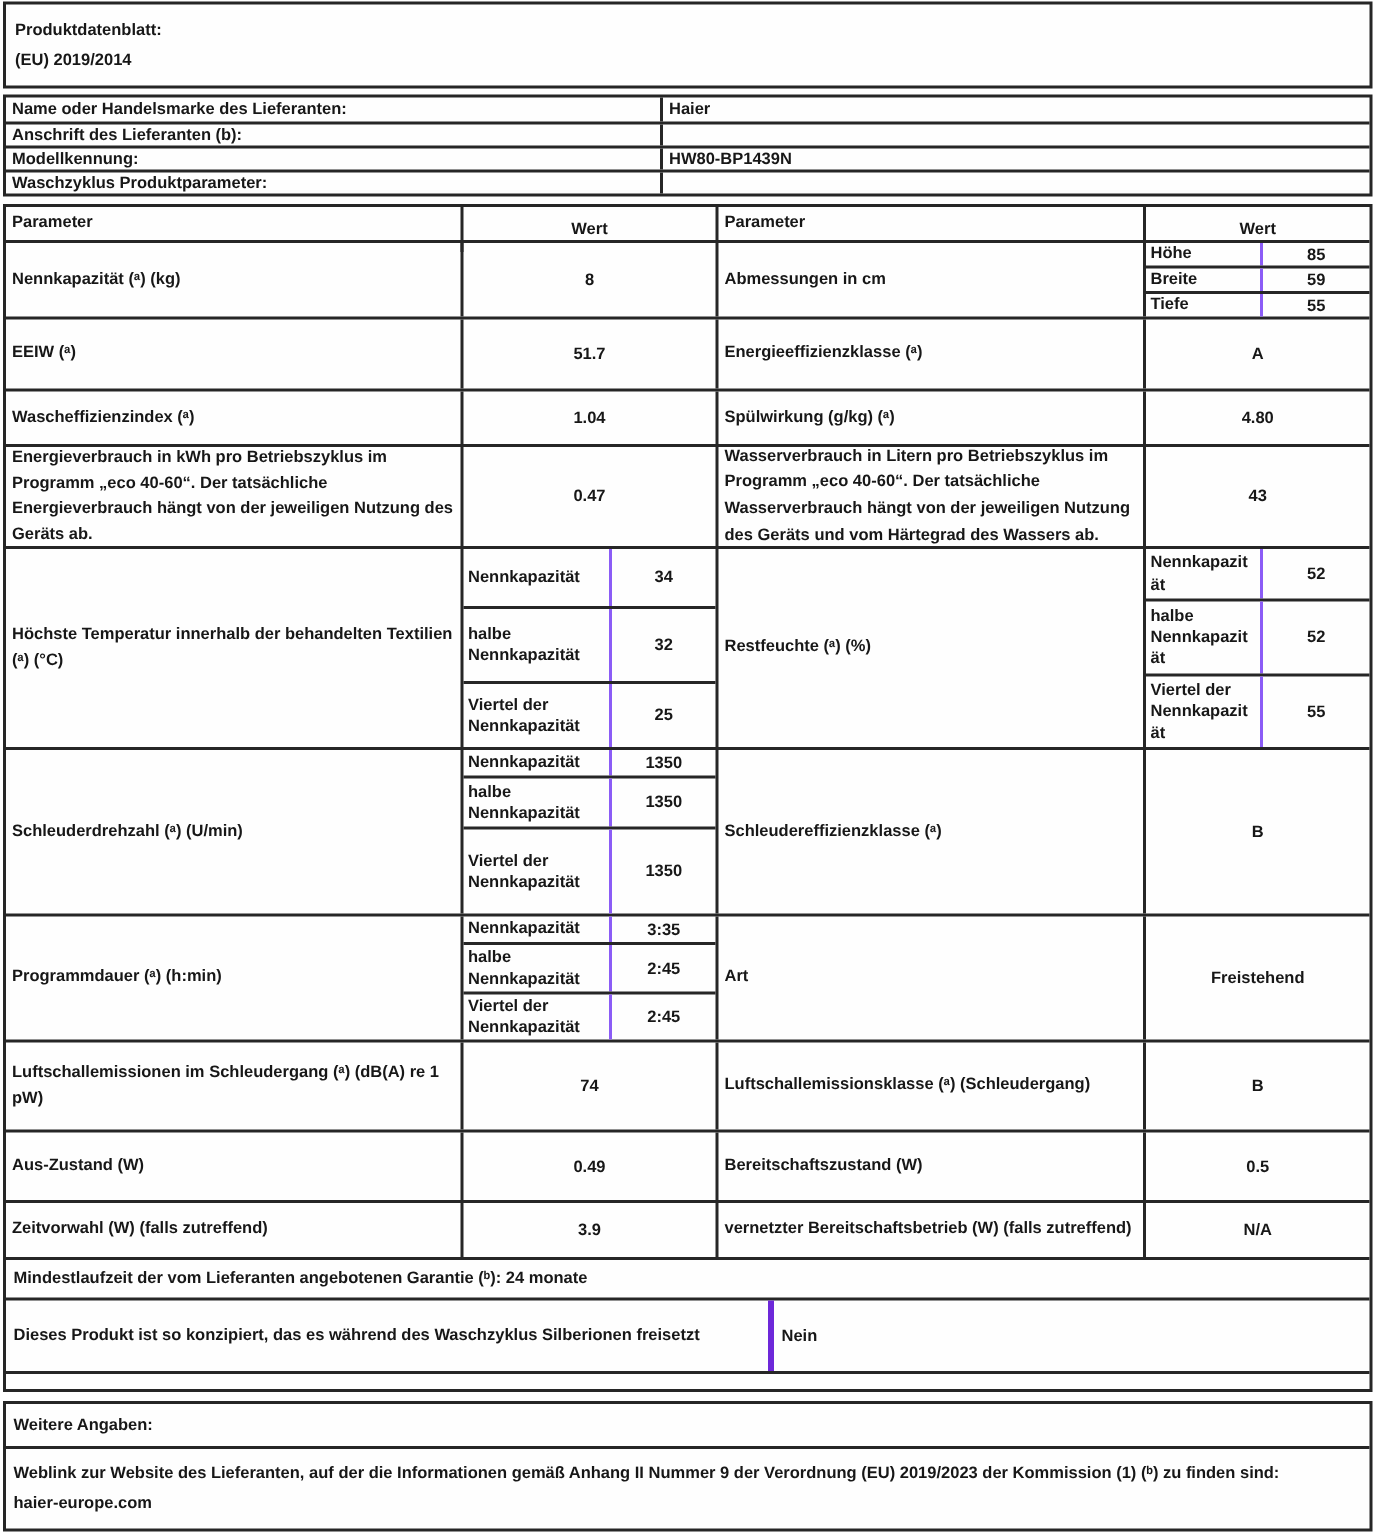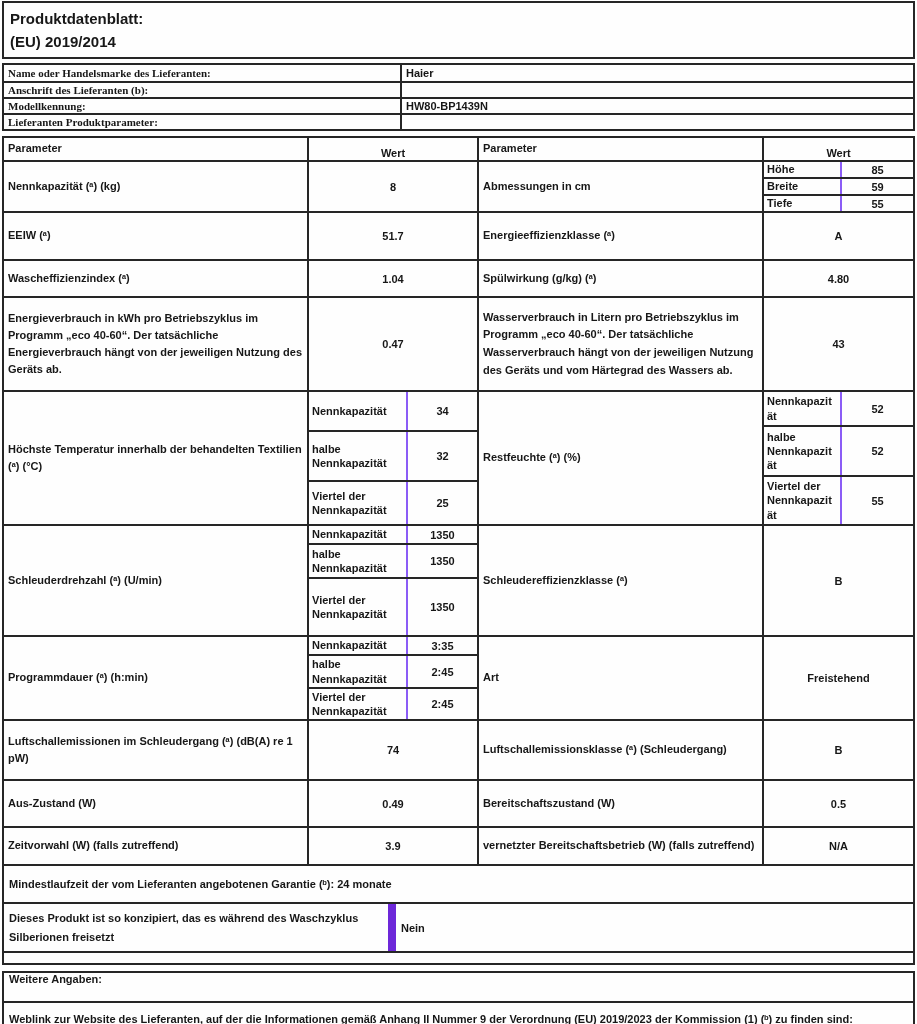--- a/index.html
+++ b/index.html
@@ -8,28 +8,28 @@
     width: 917px;
     font-family: "Liberation Sans", "DejaVu Sans", sans-serif;
     font-weight: 700;
     color: #171717;
     font-size: 11px;
   }
   .sheet { width: 913px; margin: 1px 2px; }
   .box { border: 2px solid #262626; background: #fefefe; }
 
   
-  .title-box { height: 58px; display: flex; flex-direction: column; justify-content: space-evenly; padding: 2px 6px; font-size: 15px; }
+  .title-box { height: 58px; display: flex; flex-direction: column; justify-content: space-evenly; padding: 2px 6px; font-size: 11px; }
 
   .gap4 { height: 4px; } .gap5 { height: 5px; } .gap6 { height: 6px; }
 
   
   .irow { display: flex; height: 16px; }
   .irow + .irow { border-top: 2px solid #262626; }
-  .ilabel { width: 398px; border-right: 2px solid #262626; display: flex; align-items: center; padding: 0 4px; font-family: Liberation Serif, serif; }
+  .ilabel { width: 438px; border-right: 2px solid #262626; display: flex; align-items: center; padding: 0 4px; }
   .ival  { flex: 1; display: flex; align-items: center; padding: 0 4px; }
 
   
   .band { display: flex; }
   .band + .band { border-top: 2px solid #262626; }
   .cell { display: flex; min-width: 0; }
   .param { align-items: center; padding: 2px 4px; line-height: 1.55; }
   .val   { align-items: center; justify-content: center; text-align: center; padding: 15px 2px; }
   .pl { width: 303px; }
   .wl { width: 170px; border-left: 2px solid #262626; }
@@ -39,25 +39,25 @@
   .sub { display: flex; min-height: 0; }
   .sub + .sub { border-top: 2px solid #262626; }
   .sl { display: flex; align-items: center; padding: 1px 3px; line-height: 1.3; min-width: 0; }
   .wl .sl { width: 97px; }
   .wr .sl { width: 76px; overflow-wrap: anywhere; }
   .sv { flex: 1; display: flex; align-items: center; justify-content: center; text-align: center; border-left: 2px solid #8b5cf6; }
   .f1 { flex: 1 1 auto; }
 
   
   .fullcell { flex: 1; display: flex; align-items: center; padding: 1px 5px; line-height: 1.5; }
-  .sil-l { width: 392px; border-right: 8px solid #6d28d9; display: flex; align-items: center; padding: 2px 5px; line-height: 1.7; }
+  .sil-l { width: 512px; border-right: 4px solid #6d28d9; display: flex; align-items: center; padding: 2px 5px; line-height: 1.7; }
   .sil-r { flex: 1; display: flex; align-items: center; padding: 0 5px; }
 
   
-  .weitere { height: 28px; display: flex; align-items: flex-start; padding: 0 5px; }
+  .weitere { height: 28px; display: flex; align-items: center; padding: 0 5px; }
   .weblink { height: 55px; display: flex; flex-direction: column; justify-content: center; padding: 3px 5px; line-height: 1.75; }
 </style>
 </head>
 <body>
 
 <div class="sheet">
 
   <div class="box title-box">
     <div>Produktdatenblatt:</div>
     <div>(EU) 2019/2014</div>
@@ -71,21 +71,21 @@
       <div class="ival">Haier</div>
     </div>
     <div class="irow">
       <div class="ilabel">Anschrift des Lieferanten (b):</div>
     </div>
     <div class="irow">
       <div class="ilabel">Modellkennung:</div>
       <div class="ival">HW80-BP1439N</div>
     </div>
     <div class="irow">
-      <div class="ilabel">Lieferanten Produktparameter:</div>
+      <div class="ilabel">Waschzyklus Produktparameter:</div>
       <div class="ival"></div>
     </div>
   </div>
 
   <div class="gap5"></div>
 
   <div class="box">
 
     <div class="band" style="height:22px">
       <div class="cell param pl">Parameter</div>
@@ -121,21 +121,21 @@
       <div class="cell val wr">A</div>
     </div>
 
     <div class="band" style="height:37px">
       <div class="cell param pl">Wascheffizienzindex (ᵃ)</div>
       <div class="cell val wl">1.04</div>
       <div class="cell param pr">Spülwirkung (g/kg) (ᵃ)</div>
       <div class="cell val wr">4.80</div>
     </div>
 
-    <div class="band" style="height:94px">
+    <div class="band" style="height:68px">
       <div class="cell param pl">Energieverbrauch in kWh pro Betriebszyklus im Programm „eco 40-60“. Der tatsächliche Energieverbrauch hängt von der jeweiligen Nutzung des Geräts ab.</div>
       <div class="cell val wl">0.47</div>
       <div class="cell param pr" style="line-height:1.6">Wasserverbrauch in Litern pro Betriebszyklus im Programm „eco 40-60“. Der tatsächliche Wasserverbrauch hängt von der jeweiligen Nutzung des Geräts und vom Härtegrad des Wassers ab.</div>
       <div class="cell val wr">43</div>
     </div>
 
     <div class="band" style="height:134px">
       <div class="cell param pl">Höchste Temperatur innerhalb der behandelten Textilien (ᵃ) (°C)</div>
       <div class="cell subcol wl">
         <div class="sub" style="flex:0 0 38px">
@@ -222,21 +222,21 @@
       <div class="cell val wr">0.5</div>
     </div>
 
     <div class="band" style="height:38px">
       <div class="cell param pl">Zeitvorwahl (W) (falls zutreffend)</div>
       <div class="cell val wl">3.9</div>
       <div class="cell param pr" style="line-height:1.4">vernetzter Bereitschaftsbetrieb (W) (falls zutreffend)</div>
       <div class="cell val wr">N/A</div>
     </div>
 
-    <div class="band" style="height:38px">
+    <div class="band" style="height:27px">
       <div class="fullcell">Mindestlaufzeit der vom Lieferanten angebotenen Garantie (ᵇ): 24 monate</div>
     </div>
 
     <div class="band" style="height:49px">
       <div class="sil-l">Dieses Produkt ist so konzipiert, das es während des Waschzyklus Silberionen freisetzt</div>
       <div class="sil-r">Nein</div>
     </div>
 
     <div class="band" style="height:12px">
       <div class="fullcell"></div>

